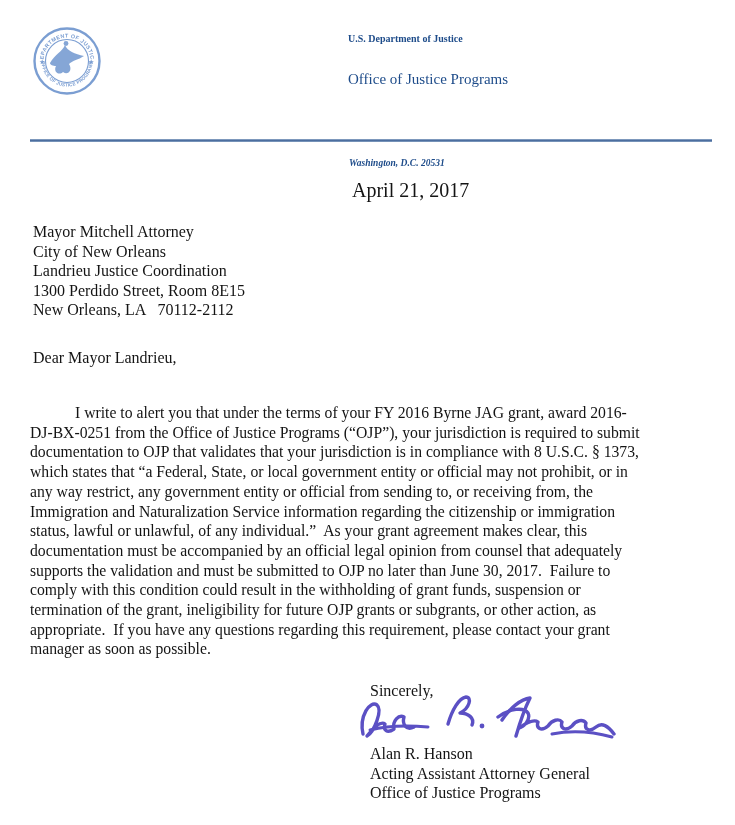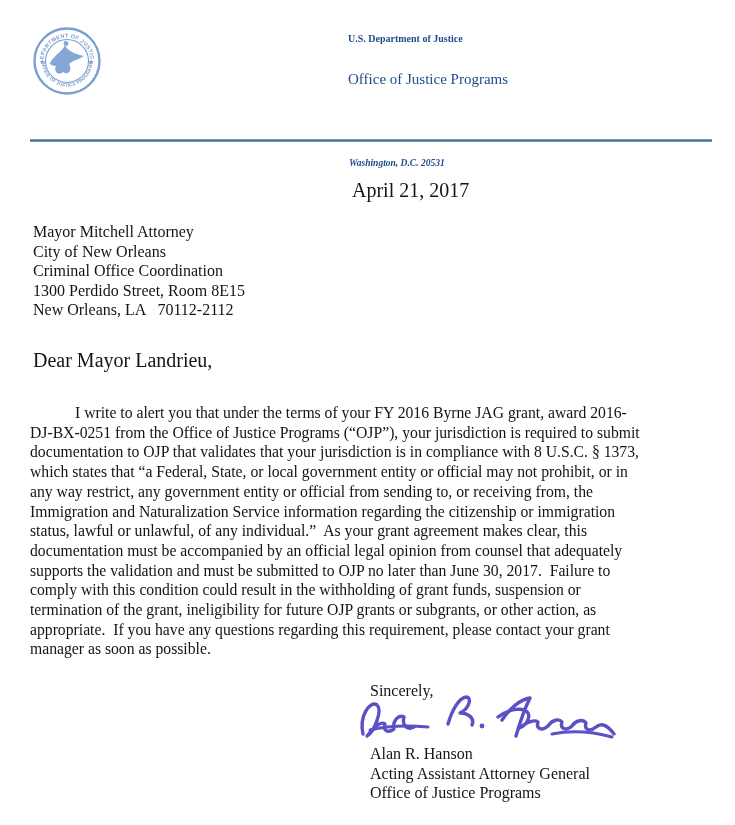--- a/index.html
+++ b/index.html
@@ -29,21 +29,21 @@
   .hdr-office{top:71px;font-size:15px;}
   .hdr-suboffice{top:108px;font-size:15px;font-weight:bold;font-style:italic;}
   .rule{left:30px;top:139px;width:682px;height:3px;
         background:linear-gradient(to bottom,#9db4d0,var(--rule_color) 45%,#8aa4c4);}
   .city{left:349px;top:158px;font-size:9.5px;font-weight:bold;font-style:italic;color:var(--header_blue);}
   .date{left:352px;top:179px;font-size:20px;}
 
   
   .recipient{left:33px;top:222px;font-size:16px;line-height:19.5px;}
   .recipient div{white-space:pre;}
-  .salutation{left:33px;top:349px;font-size:20px;}
+  .salutation{left:33px;top:349px;font-size:16px;}
 
   
   .body{left:30px;top:403px;font-size:15.7px;line-height:19.7px;}
   .body div{white-space:pre;}
   .body .indent{padding-left:45px;}
 
   
   .sincerely{left:370px;top:682px;font-size:16px;}
   .signature{left:356px;top:690px;width:262px;height:62px;}
   .signature path{fill:none;stroke:var(--signature_ink);stroke-linecap:round;stroke-linejoin:round;}
@@ -82,21 +82,21 @@
   <div class="abs hdr hdr-agency">U.S. Department of Justice</div>
   <div class="abs hdr hdr-office">Office of Justice Programs</div>
   <div class="abs rule"></div>
   <div class="abs city">Washington, D.C. 20531</div>
 
   <div class="abs date">April 21, 2017</div>
 
   <div class="abs recipient">
     <div>Mayor Mitchell Attorney</div>
     <div>City of New Orleans</div>
-    <div>Criminal Office Coordination</div>
+    <div>Landrieu Justice Coordination</div>
     <div>1300 Perdido Street, Room 8E15</div>
     <div>New Orleans, LA   70112-2112</div>
   </div>
 
   <div class="abs salutation">Dear Mayor Landrieu,</div>
 
   <div class="abs body">
     <div class="indent">I write to alert you that under the terms of your FY 2016 Byrne JAG grant, award 2016-</div>
     <div>DJ-BX-0251 from the Office of Justice Programs (“OJP”), your jurisdiction is required to submit</div>
     <div>documentation to OJP that validates that your jurisdiction is in compliance with 8 U.S.C. § 1373,</div>

